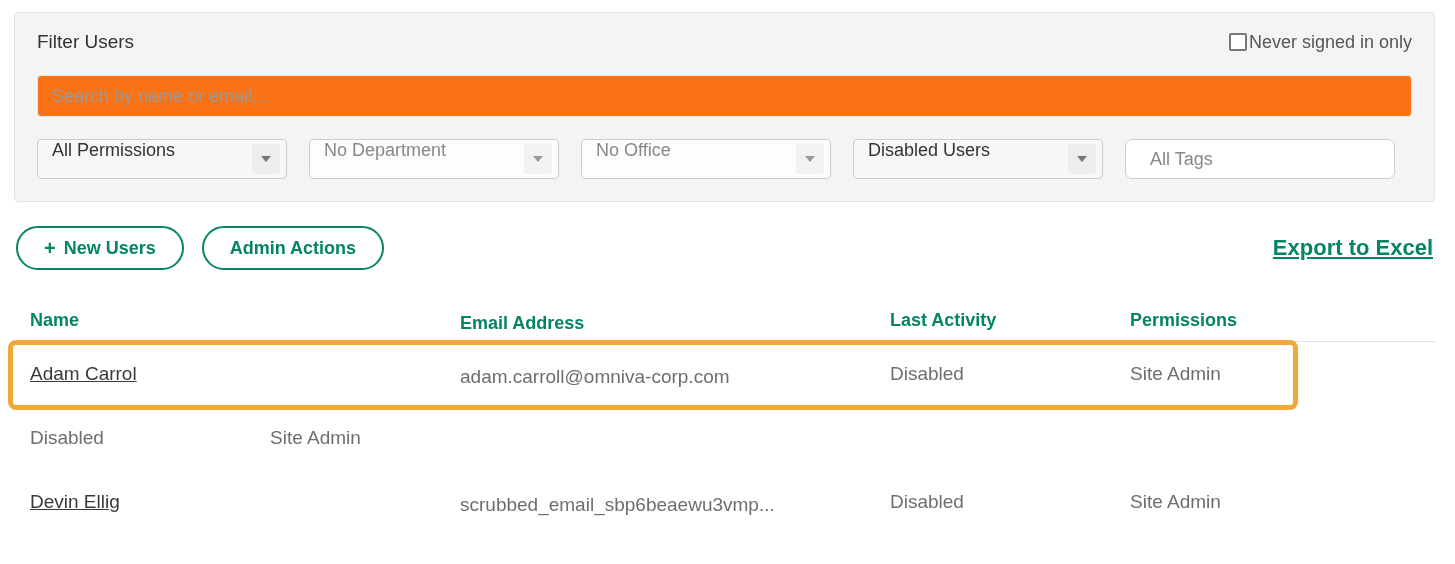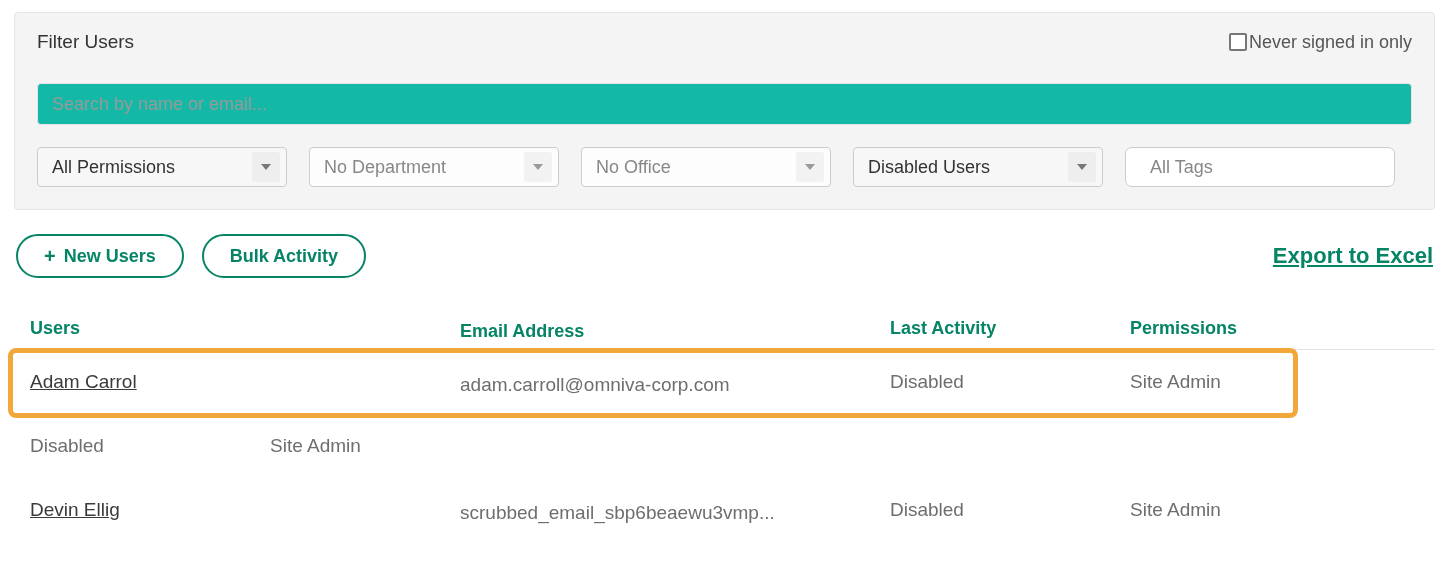--- a/index.html
+++ b/index.html
@@ -14,21 +14,21 @@
   .filter-panel {
     background: #f4f4f4;
     border: 1px solid #e4e4e4;
     border-radius: 4px;
     padding: 18px 22px 22px 22px;
   }
   .filter-header {
     display: flex;
     justify-content: space-between;
     align-items: center;
-    margin-bottom: 30px;
+    margin-bottom: 22px;
   }
   .filter-title {
     font-size: 19px;
     color: #333;
   }
   .never-signed {
     display: flex;
     align-items: center;
     gap: 2px;
     color: #555;
@@ -39,40 +39,40 @@
     width: 18px; height: 18px;
     border: 2px solid #777;
     border-radius: 2px;
     background: #fff;
   }
   .search-input {
     width: 100%;
     height: 42px;
     border: 1px solid #e4e4e4;
     border-radius: 4px;
-    background: #14b8a6;
+    background: #f97316;
     padding: 0 14px;
     font-size: 18px;
     color: #333;
     margin-bottom: 22px;
   }
   .search-input::placeholder { color: #999; }
   .filter-row {
     display: flex;
     gap: 22px;
   }
   .select-box {
     position: relative;
     width: 250px;
     height: 40px;
     border: 1px solid #ccc;
     border-radius: 4px;
     background: #f7f7f7;
     display: flex;
-    align-items: center;
+    align-items: flex-start;
     padding: 0 14px;
     font-size: 18px;
     color: #333;
     cursor: pointer;
   }
   .select-box.placeholder { color: #888; background: #fdfdfd; }
   .select-box .caret {
     position: absolute;
     right: 6px; top: 4px; bottom: 4px;
     width: 28px;
@@ -216,29 +216,29 @@
     <input class="tags-input" type="text" placeholder="All Tags" style="">
   </div>
 </div>
 
 <div class="actions-row">
   <button class="pill-btn">
     <span class="plus">+</span>
     <span>New Users</span>
   </button>
   <button class="pill-btn">
-    <span>Bulk Activity</span>
+    <span>Admin Actions</span>
   </button>
   <div class="spacer"></div>
   <a class="export-link">Export to Excel</a>
 </div>
 
 <div class="table">
   <div class="row header-row">
-    <div class="col-name">Users</div>
+    <div class="col-name">Name</div>
     <div class="col-email">Email Address</div>
     <div class="col-last">Last Activity</div>
     <div class="col-perm">Permissions</div>
   </div>
 
   <div class="highlight"></div>
 
   <div class="row data-row">
     <div class="col-name"><a href="#">Adam Carrol</a></div>
     <div class="col-email">adam.carroll@omniva-corp.com</div>

